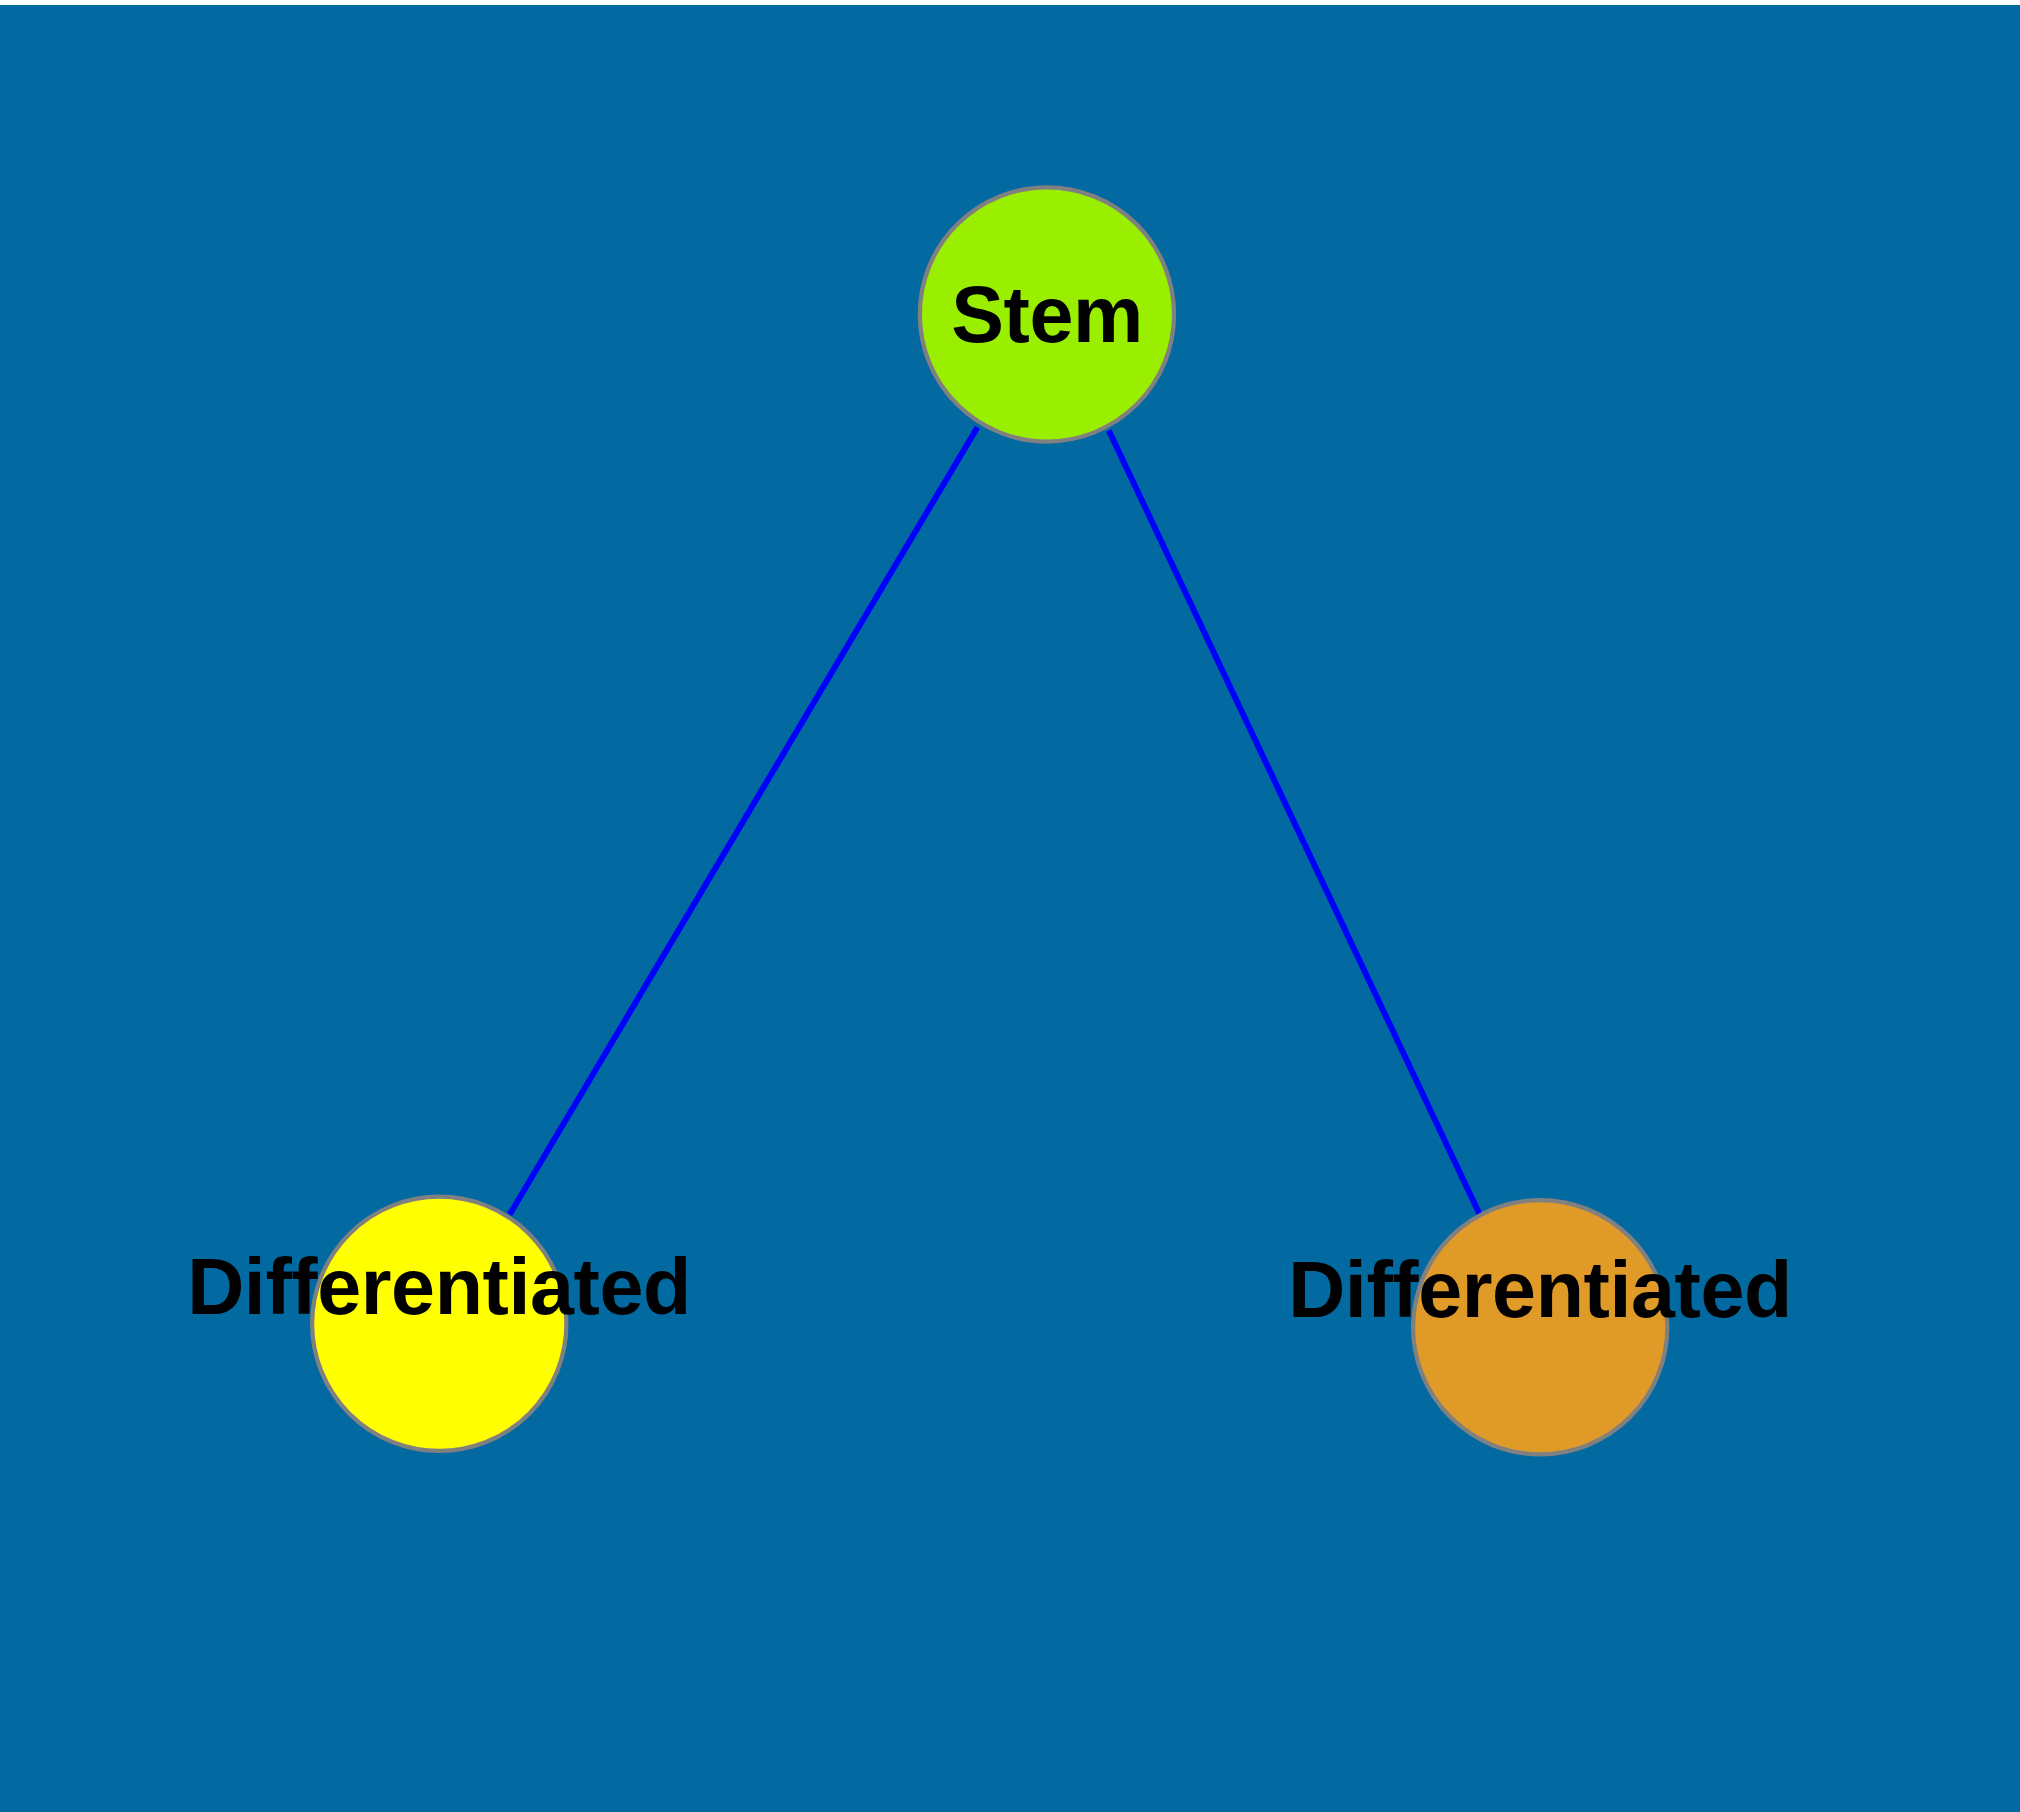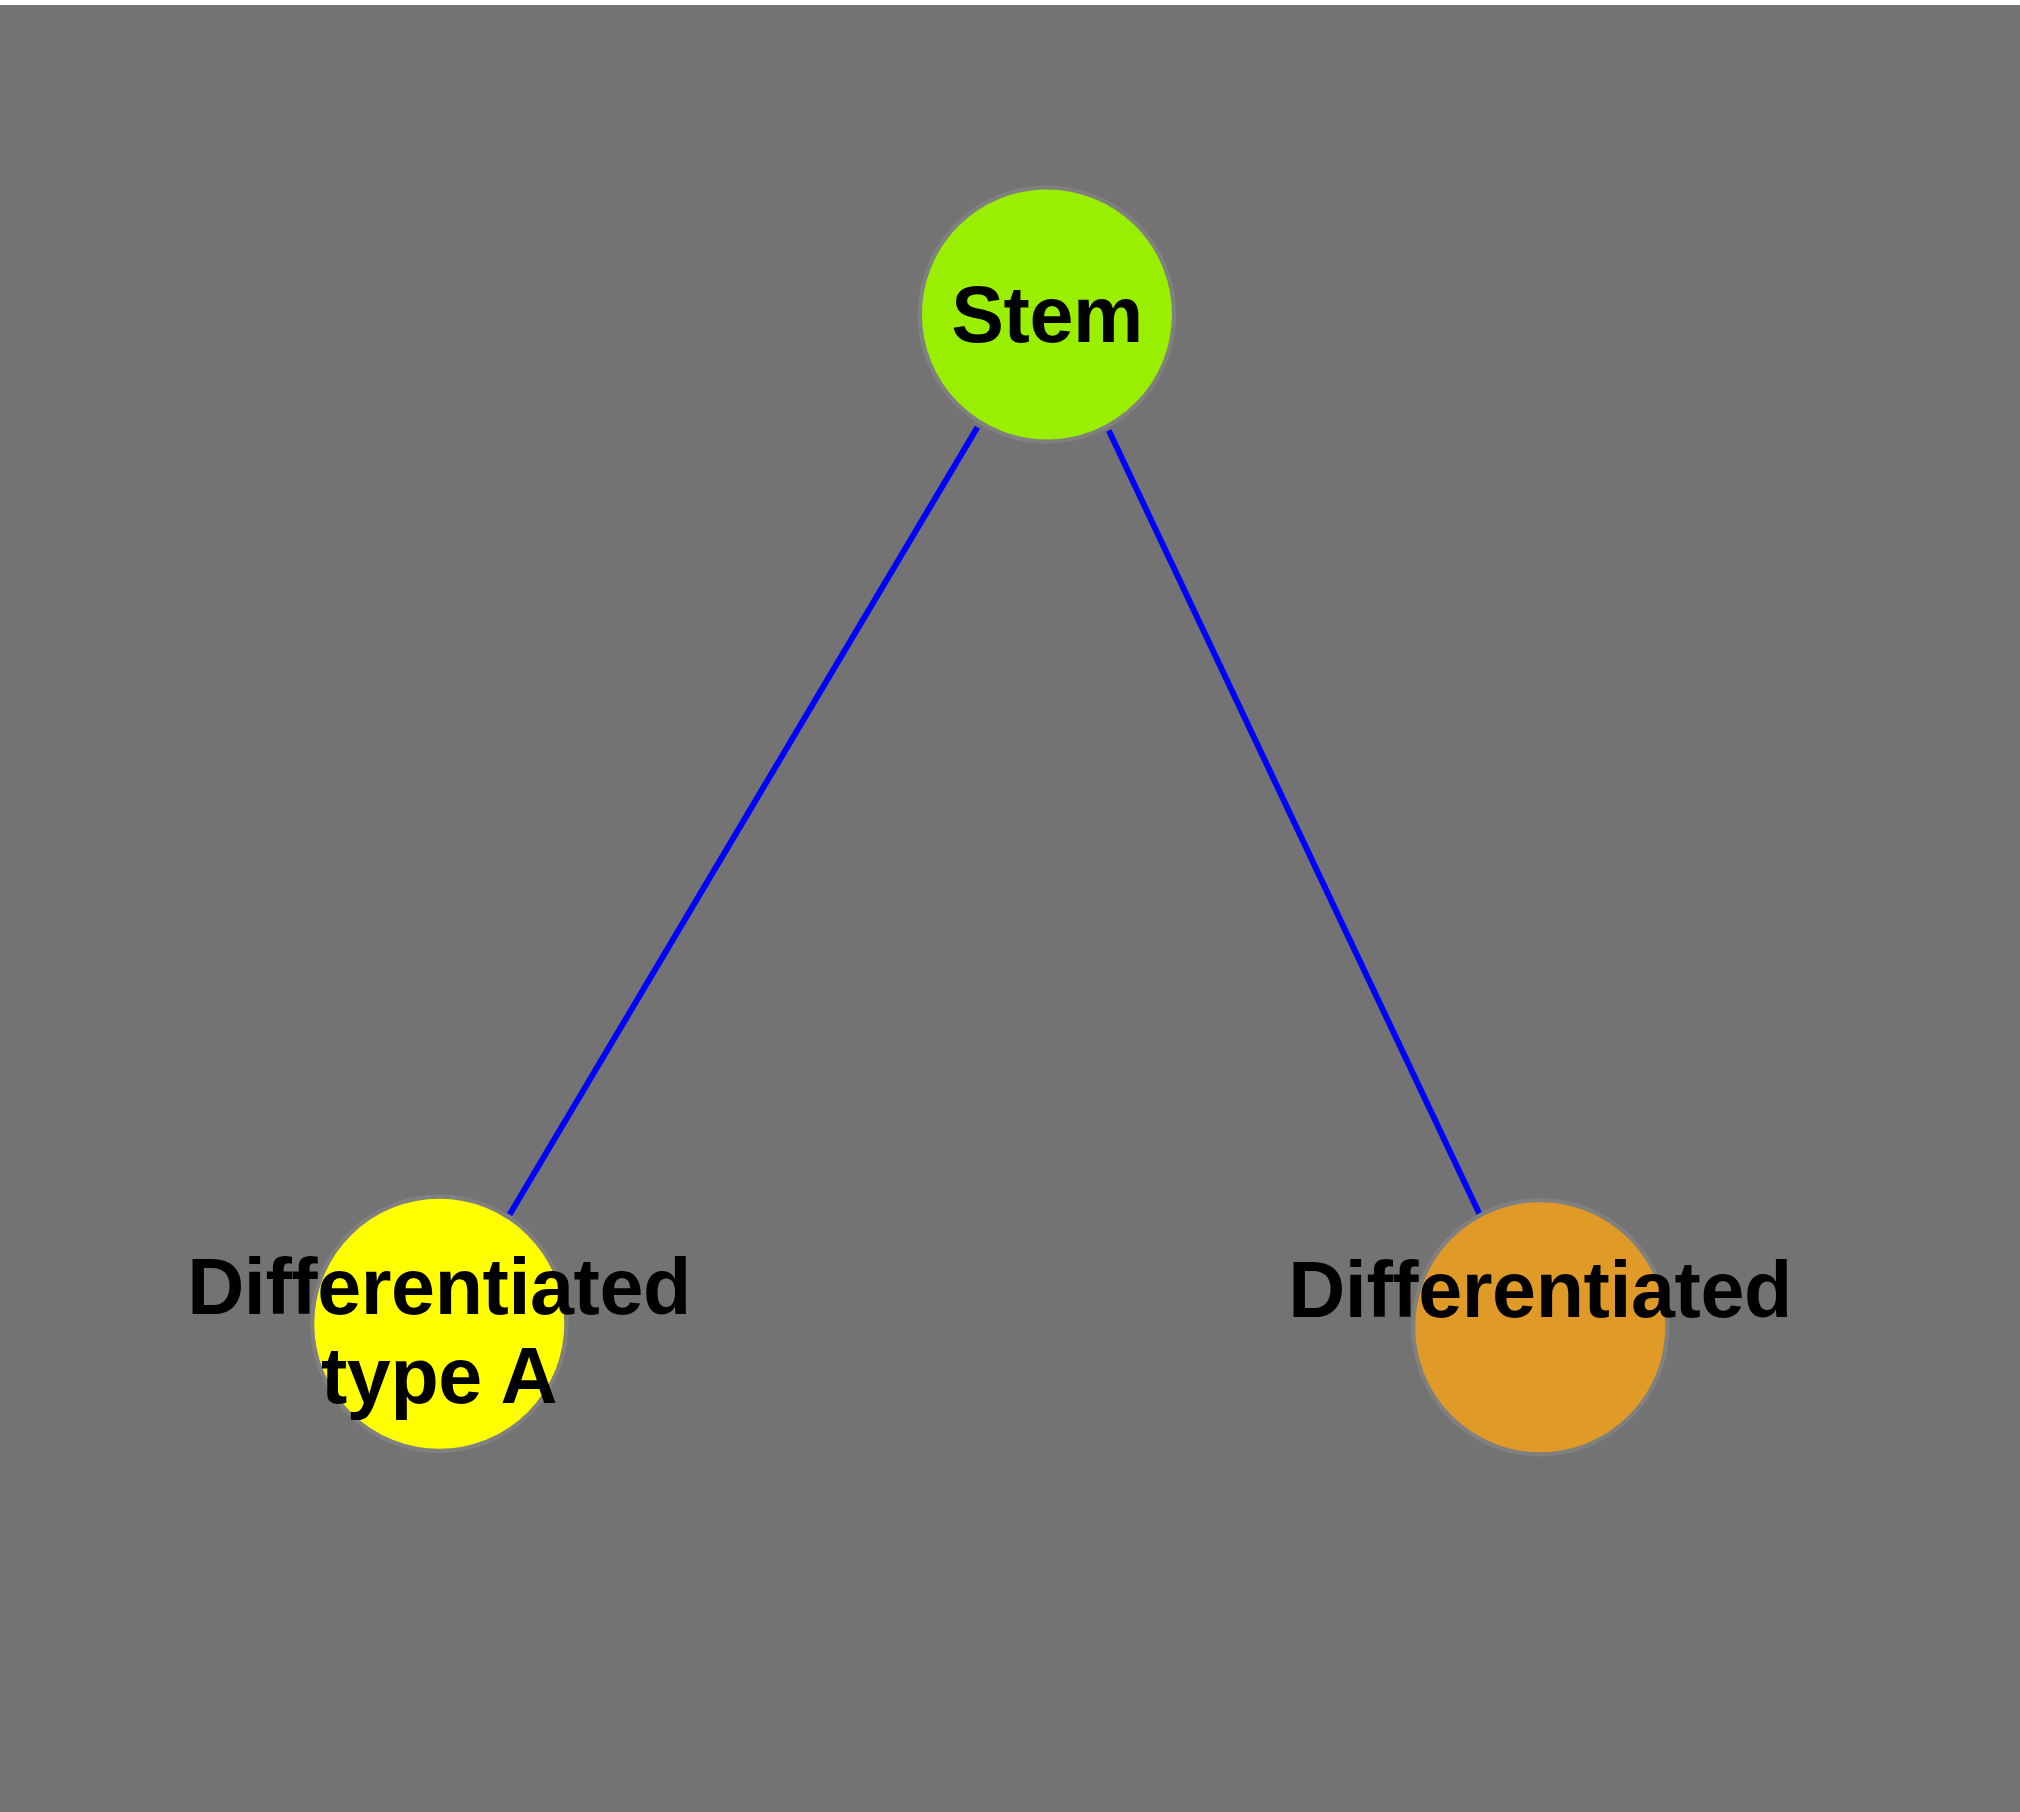--- a/index.html
+++ b/index.html
@@ -4,21 +4,21 @@
 <style>
   html, body {
     margin: 0;
     padding: 0;
     background: #ffffff;
   }
   #canvas {
     position: relative;
     width: 2021px;
     height: 1812px;
-    background: #737373;
+    background: #0369a1;
     overflow: hidden;
     font-family: "Liberation Sans", sans-serif;
   }
   #graph-svg {
     position: absolute;
     left: 0;
     top: 0;
     width: 2021px;
     height: 1812px;
     display: block;
@@ -71,21 +71,20 @@
         <circle class="node-circle" cx="1817" cy="1566" r="150" fill="#e09a28" stroke="#808080"></circle>
       </g>
   </svg>
 
   <div id="labels-layer">
       <div class="node-label" style="left: 1047px; top: 314px; height: 89px;">
         <div>Stem</div>
       </div>
       <div class="node-label" style="left: 439px; top: 1331px; height: 178px;">
         <div>Differentiated</div>
-        <div>type A</div>
       </div>
       <div class="node-label" style="left: 1540px; top: 1334px; height: 178px;">
         <div>Differentiated</div>
       </div>
     </div>
 
   <div class="top-strip"></div>
 
 </div>
 

